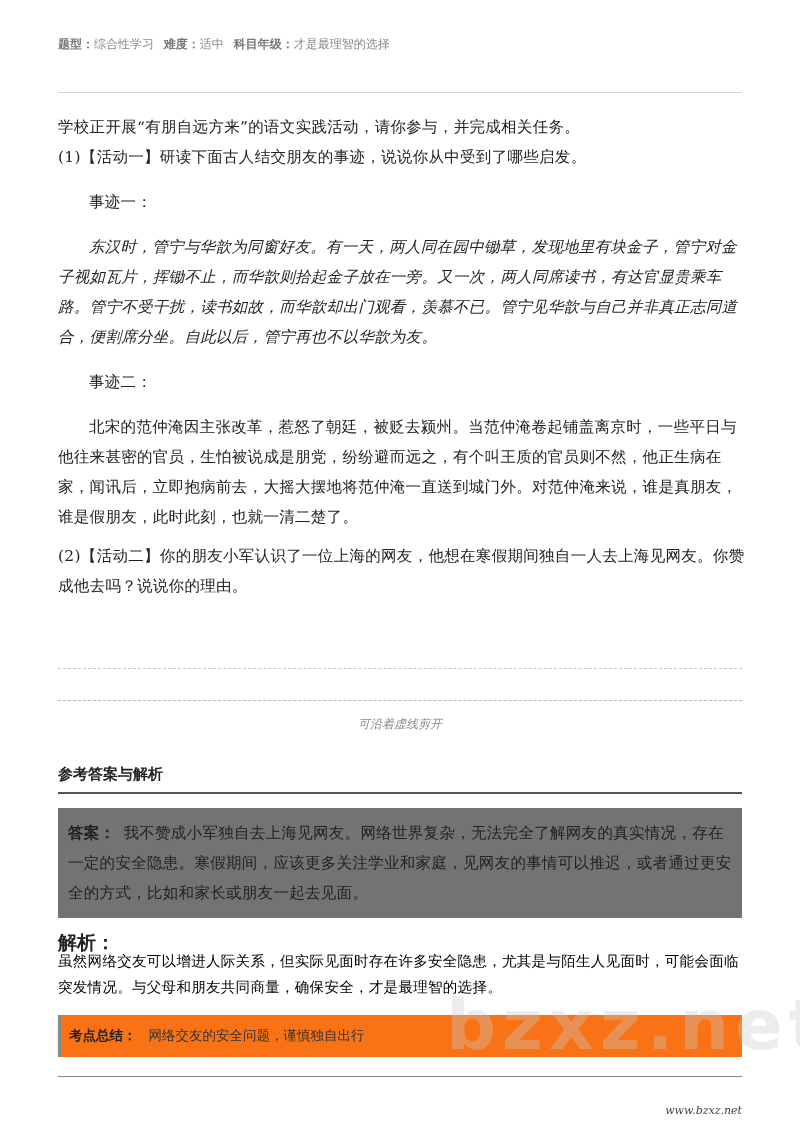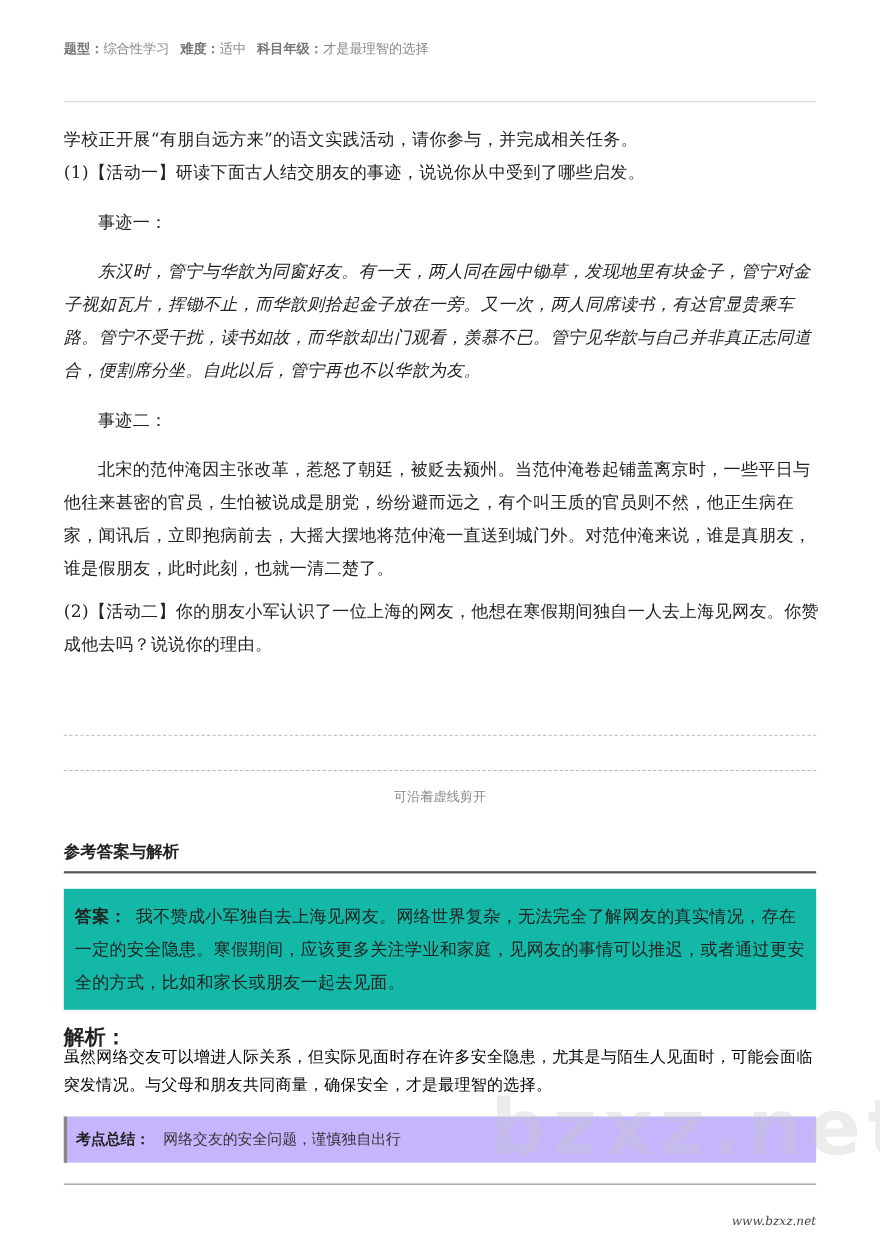--- a/index.html
+++ b/index.html
@@ -11,32 +11,32 @@
     .meta {
       position: absolute; top: 36px; left: 0; font-size: 12px; color: #888;
       font-family: "DejaVu Sans", "Liberation Sans", sans-serif;
     }
     .meta b { color: #777; font-weight: bold; }
     .meta .sep { display: inline-block; width: 6px; }
     .meta-rule { position: absolute; top: 92px; left: 0; width: 684px; height: 1px; background: #d4d4d4; }
     .txt { position: absolute; left: 0; width: 688px; font-size: 15.5px; line-height: 30px; color: #222; letter-spacing: 0.3px; }
     .indent { text-indent: 31px; }
     .dash { position: absolute; left: 0; width: 684px; height: 0; border-top: 1px dashed #c8c8c8; }
-    .cut-label { position: absolute; top: 716px; left: 0; width: 684px; text-align: center; font-size: 12px; color: #8a8a8a; }
+    .cut-label { position: absolute; top: 716px; left: 0; width: 684px; text-align: center; font-size: 12px; color: #8a8a8a; font-style: italic; }
     .ans-title { position: absolute; top: 765px; left: 0; font-size: 15px; font-weight: bold; color: #222; font-family: "DejaVu Sans", "Liberation Sans", sans-serif; }
     .ans-rule { position: absolute; top: 792px; left: 0; width: 684px; height: 2px; background: #555; }
     .ans-box {
-      position: absolute; top: 808px; left: 0; width: 664px; padding: 10px 10px 10px 10px; background: #14b8a6;
+      position: absolute; top: 808px; left: 0; width: 664px; padding: 10px 10px 10px 10px; background: #737373;
       font-size: 15.5px; line-height: 30px; color: #222; letter-spacing: 0.3px;
     }
     .ans-box b { font-family: "DejaVu Sans", "Liberation Sans", sans-serif; margin-right: 8px; }
     .ana-label { position: absolute; top: 930px; left: 0; font-size: 19px; font-weight: bold; font-family: "DejaVu Sans", "Liberation Sans", sans-serif; }
     .ana-text { position: absolute; top: 948px; left: 0; width: 688px; font-size: 14.5px; line-height: 26px; color: #000000; letter-spacing: 0.3px; }
     .kd-box {
-      position: absolute; top: 1015px; left: 0; width: 676px; height: 42px; background: #c4b5fd;
+      position: absolute; top: 1015px; left: 0; width: 676px; height: 42px; background: #f97316;
       border-left: 3px solid #888; padding-left: 8px; box-sizing: border-box; width: 684px;
       display: flex; align-items: center; font-size: 13.5px;
     }
     .kd-box b { font-family: "DejaVu Sans", "Liberation Sans", sans-serif; margin-right: 12px; color: #222; }
     .kd-box span.v { color: #333; }
     .watermark {
       position: absolute; left: 388px; top: 985px; font-size: 70px; font-weight: bold; color: rgba(200,200,200,0.35);
       font-family: "DejaVu Sans", "Liberation Sans", sans-serif; letter-spacing: 6px; line-height: 80px; pointer-events: none;
     }
     .foot-rule { position: absolute; top: 1076px; left: 0; width: 684px; height: 1px; background: #888; }

